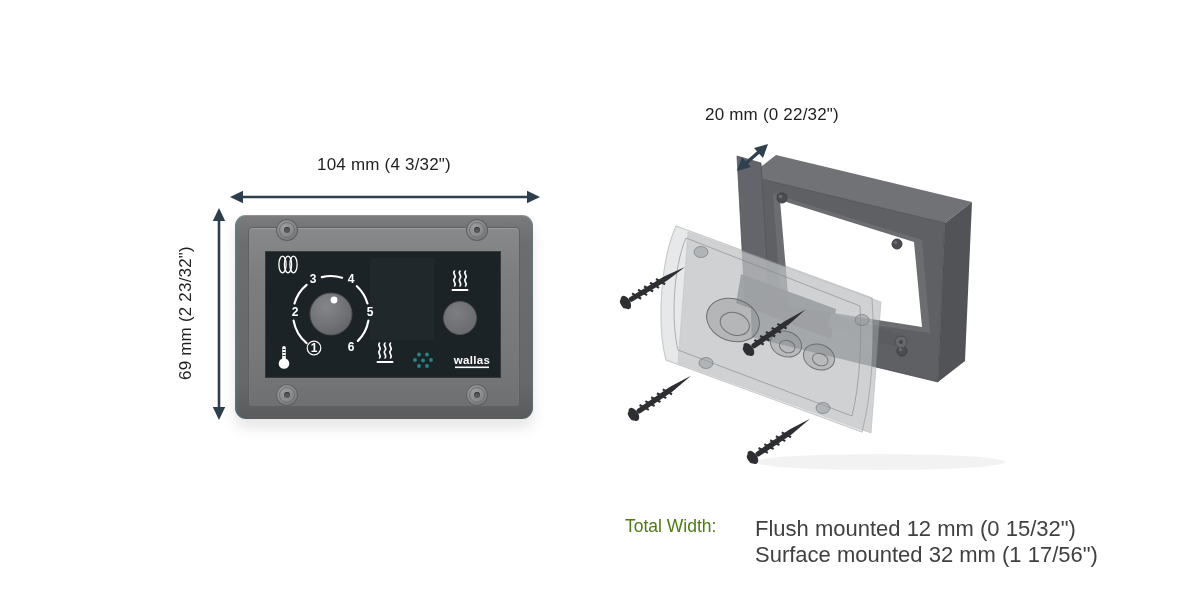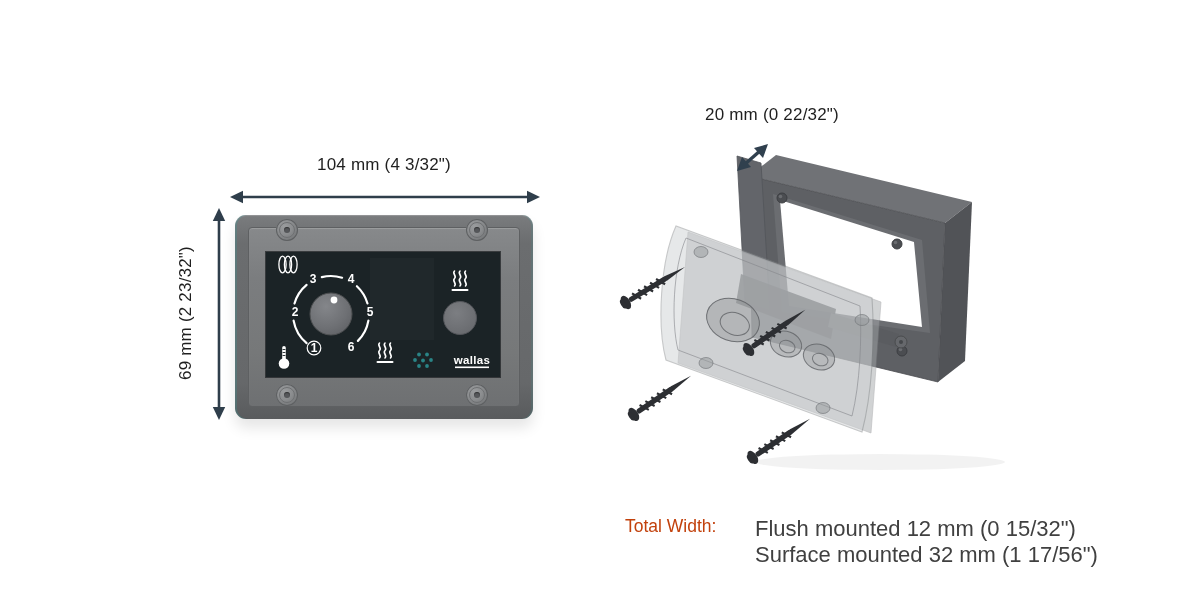--- a/index.html
+++ b/index.html
@@ -41,21 +41,21 @@
     content:"";position:absolute;left:50%;top:50%;width:14px;height:14px;margin:-8px 0 0 -8px;
     border:1.5px solid #6e7072;border-radius:50%;
   }
   .corner-screw::after{
     content:"";position:absolute;left:50%;top:50%;width:6px;height:6px;margin:-3px 0 0 -3px;
     border-radius:50%;background:#55575a;box-shadow:inset 0 1px 1px rgba(0,0,0,.45);
   }
   .screw-tl{left:41px;top:4px;} .screw-tr{left:231px;top:4px;}
   .screw-bl{left:41px;top:169px;} .screw-br{left:231px;top:169px;}
 
-  .footer-label{position:absolute;left:625px;top:516px;font-size:17.5px;color:#c2410c;text-align:right;}
+  .footer-label{position:absolute;left:625px;top:516px;font-size:17.5px;color:#4d7c0f;text-align:right;}
   .footer-lines{position:absolute;left:755px;top:516px;font-size:22px;color:#404040;line-height:26px;}
 </style>
 </head>
 <body>
 
 <div id="canvas">
 
   <div class="dim-label center dim-width">104 mm (4 3/32")</div>
 
   <svg class="dim-arrow" style="left:228px;top:186px;" width="314" height="22">

